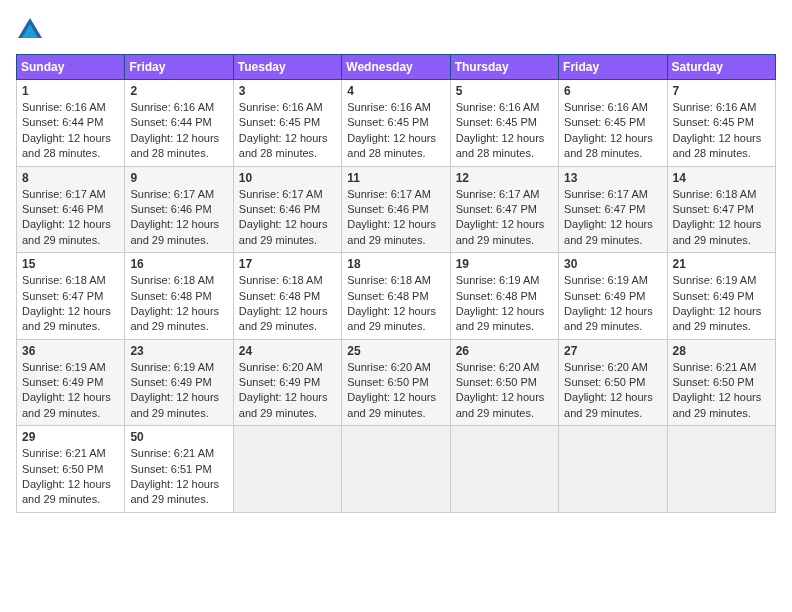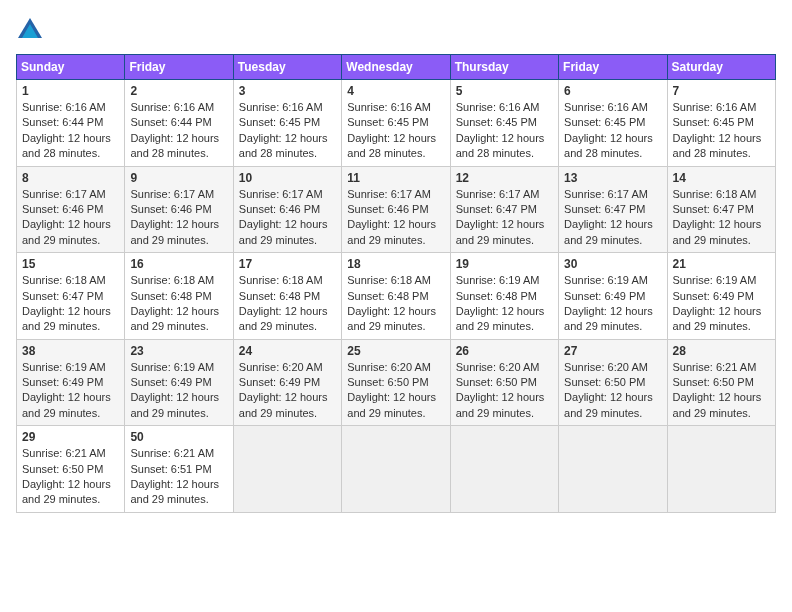--- a/index.html
+++ b/index.html
@@ -226,21 +226,21 @@
         <span class="day-num">30</span>
         <span class="day-info">Sunrise: 6:19 AM<br>Sunset: 6:49 PM<br>Daylight: 12 hours and 29 minutes.</span>
       </td>
           <td>
         <span class="day-num">21</span>
         <span class="day-info">Sunrise: 6:19 AM<br>Sunset: 6:49 PM<br>Daylight: 12 hours and 29 minutes.</span>
       </td>
         </tr>
         <tr>
           <td>
-        <span class="day-num">38</span>
+        <span class="day-num">36</span>
         <span class="day-info">Sunrise: 6:19 AM<br>Sunset: 6:49 PM<br>Daylight: 12 hours and 29 minutes.</span>
       </td>
           <td>
         <span class="day-num">23</span>
         <span class="day-info">Sunrise: 6:19 AM<br>Sunset: 6:49 PM<br>Daylight: 12 hours and 29 minutes.</span>
       </td>
           <td>
         <span class="day-num">24</span>
         <span class="day-info">Sunrise: 6:20 AM<br>Sunset: 6:49 PM<br>Daylight: 12 hours and 29 minutes.</span>
       </td>

